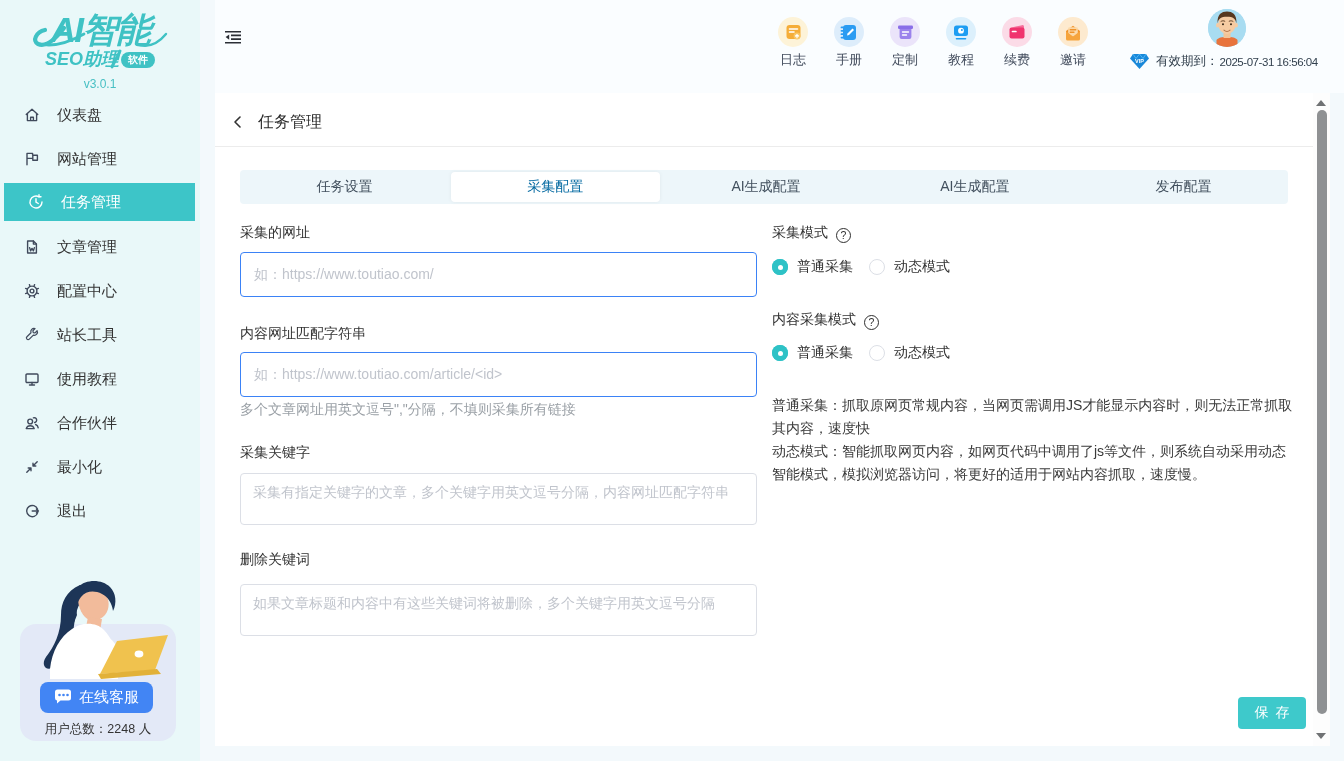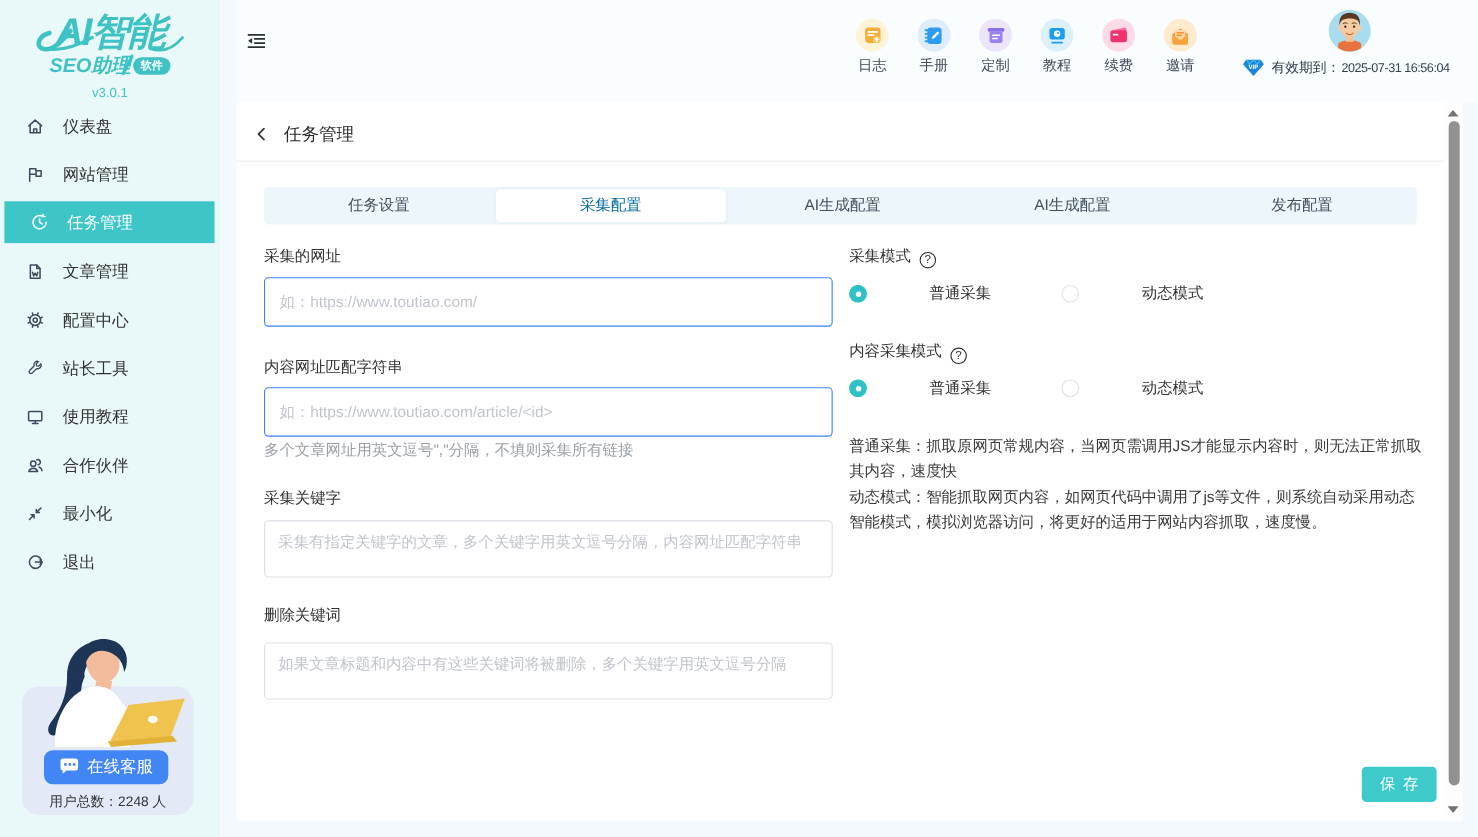--- a/index.html
+++ b/index.html
@@ -46,21 +46,21 @@
   .tabs { position:absolute; left:25px; top:77px; width:1048px; height:34px; background:#edf6fa; border-radius:4px; display:flex; }
   .tab { flex:1; display:flex; align-items:center; justify-content:center; font-size:14px; color:#42505e; }
   .tab.active { background:#fff; border-radius:4px; margin:2px; font-weight:normal; color:#0369a1; box-shadow:0 0 4px rgba(0,0,0,.06);}
 
   .form-label { font-size:14px; color:#333; line-height:16px; height:16px; }
   .col-l { position:absolute; left:25px; top:111px; width:517px; }
   .col-r { position:absolute; left:557px; top:111px; width:517px; }
   .inp { width:517px; height:45px; border:1px solid #3b82f6; border-radius:4px; background:#fff; color:#c0c4cc; font-size:14px; display:flex; align-items:center; padding-left:13px; }
   .ta { width:517px; height:52px; border:1px solid #dcdfe6; border-radius:4px; background:#fff; color:#c0c4cc; font-size:14px; padding:8px 12px; line-height:20px;}
   .hint { font-size:14px; color:#9aa0a6; }
-  .radio-row { display:flex; align-items:center; font-size:14px; color:#333; height:16px;gap:48px; }
+  .radio-row { display:flex; align-items:center; font-size:14px; color:#333; height:16px; }
   .radio { width:16px; height:16px; border-radius:50%; margin-right:9px; }
   .radio.on { background:#2ec2c6; box-shadow:inset 0 0 0 4.5px #2ec2c6; position:relative;}
   .radio.on:after { content:""; position:absolute; left:5.5px; top:5.5px; width:5px; height:5px; background:#fff; border-radius:50%; }
   .radio.off { border:1px solid #dcdfe6; background:#fff; }
   .qmark { display:inline-block; width:15px; height:15px; border:1.3px solid #2f2f2f; border-radius:50%; font-size:10.5px; line-height:12.5px; text-align:center; color:#2f2f2f; vertical-align:-2px; margin-left:4px; font-weight:normal;}
   .desc { font-size:14px; color:#3a3a3a; line-height:23px; }
   .save-btn { position:absolute; left:1023px; top:604px; width:68px; height:32px; background:#3ec9cb; color:#fff; font-size:14px; border-radius:4px; display:flex; align-items:center; justify-content:center; letter-spacing:7px; padding-left:7px;}
 
   
   .sb-track { position:absolute; left:1313px; top:93px; width:17px; height:653px; background:#fdfdfd; }

